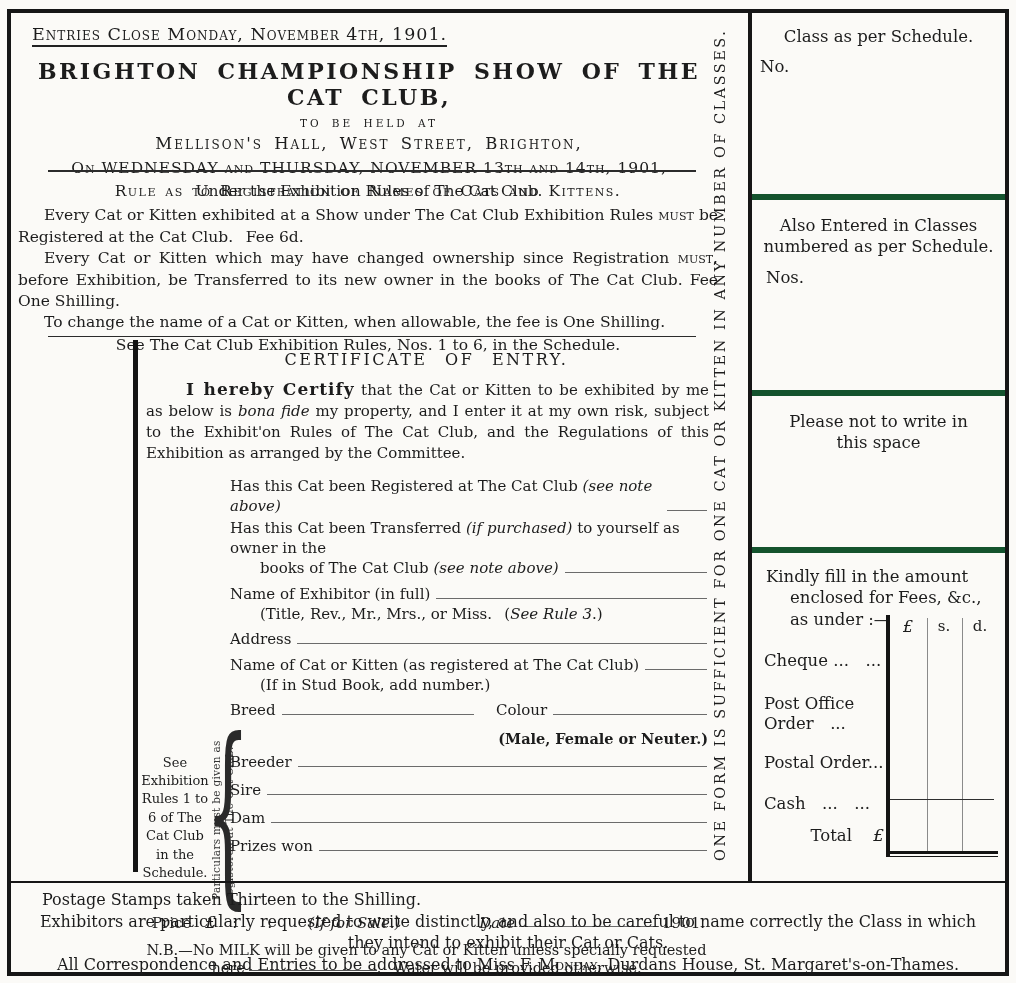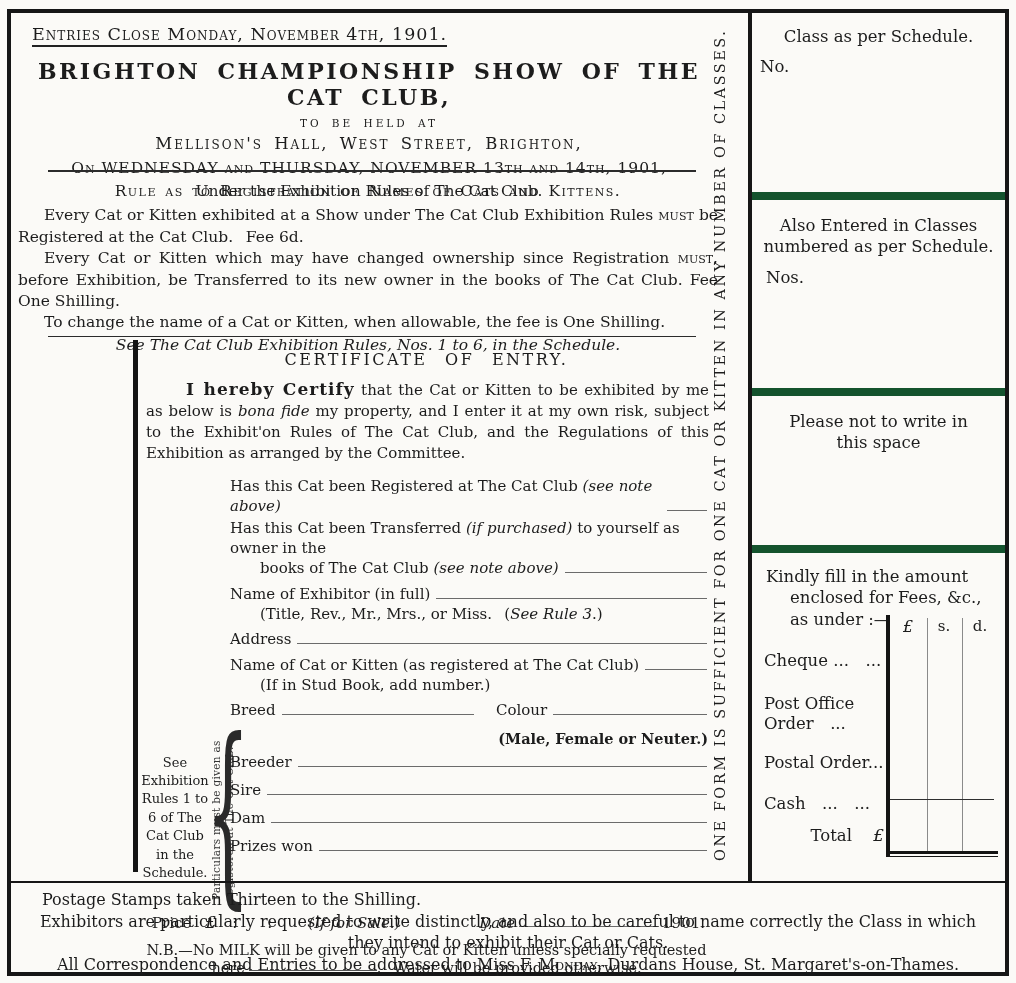--- a/index.html
+++ b/index.html
@@ -20,21 +20,21 @@
   .dates { margin-top:6px; text-align:center; font-variant:small-caps; font-size:15.5px; letter-spacing:1px; }
   .under-rules { margin-top:5px; text-align:center; font-size:15.5px; }
   .hr1 { position:absolute; left:48px; top:170px; width:648px; border-top:2px solid #2b2b2b; }
   .hr2 { position:absolute; left:48px; top:336px; width:648px; border-top:1.5px solid #2b2b2b; }
 
   
   .rules { position:absolute; left:18px; top:181px; width:700px; font-size:15.5px; line-height:1.38; }
   .rules-heading { text-align:center; font-variant:small-caps; font-size:15.5px; letter-spacing:1.5px;
                    word-spacing:2px; margin-bottom:3px; }
   .rules p { text-align:justify; text-indent:26px; }
-  .rules .see-line { text-align:center; font-style:italic; text-indent:0; margin-top:1px; }
+  .rules .see-line { text-align:center; text-indent:0; margin-top:1px; }
   .sc { font-variant:small-caps; }
   .it { font-style:italic; }
 
   
   .cert { position:absolute; left:133px; top:340px; width:582px; height:532px;
           border-left:5px solid #141414; font-size:15px; }
   .cert-heading { text-align:center; margin-top:10px; font-size:16px; letter-spacing:2.5px; word-spacing:10px; }
   .certify { margin:9px 6px 0 8px; text-indent:40px; text-align:justify; line-height:1.38; }
   .blackletter { font-weight:bold; font-size:17px; letter-spacing:1px; }
   .qrows { margin-left:92px; margin-right:6px; line-height:20px; }
@@ -69,21 +69,21 @@
 
   
   .vnote { position:absolute; left:712px; top:16px; height:858px; width:36px;
            writing-mode:vertical-rl; transform:rotate(180deg); text-align:center;
            font-size:14.5px; letter-spacing:2.5px; }
   .vdiv { position:absolute; left:748px; top:11px; width:4px; height:871px; background:#161616; }
 
   
   .sb { position:absolute; left:752px; top:11px; width:253px; height:871px;
         display:flex; flex-direction:column; font-size:16.5px; }
-  .sb-box { border-bottom:8px solid #14532d; }
+  .sb-box { border-bottom:6px solid #14532d; }
   .sb-title { text-align:center; margin-top:15px; padding:0 10px; line-height:1.3; }
   .sb-label { margin:10px 0 0 8px; }
   .b1 { height:189px; } .b2 { height:196px; } .b3 { height:157px; }
   .b4 { flex:1; position:relative; border-bottom:none; }
   .b4-title { margin:13px 6px 0 14px; width:218px; padding-left:24px; text-indent:-24px; line-height:1.3; }
   .fee-labels { position:absolute; left:12px; top:98px; width:124px; }
   .fee-row { white-space:pre-wrap; line-height:1.25; }
   .fr1 { margin-bottom:22px; } .fr2 { margin-bottom:18px; } .fr3 { margin-bottom:20px; }
   .fee-total { position:absolute; left:0; top:272px; width:132px; text-align:right;padding-left:8px; }
   .fee-total .pound-sym { margin:0 0 0 16px; }

